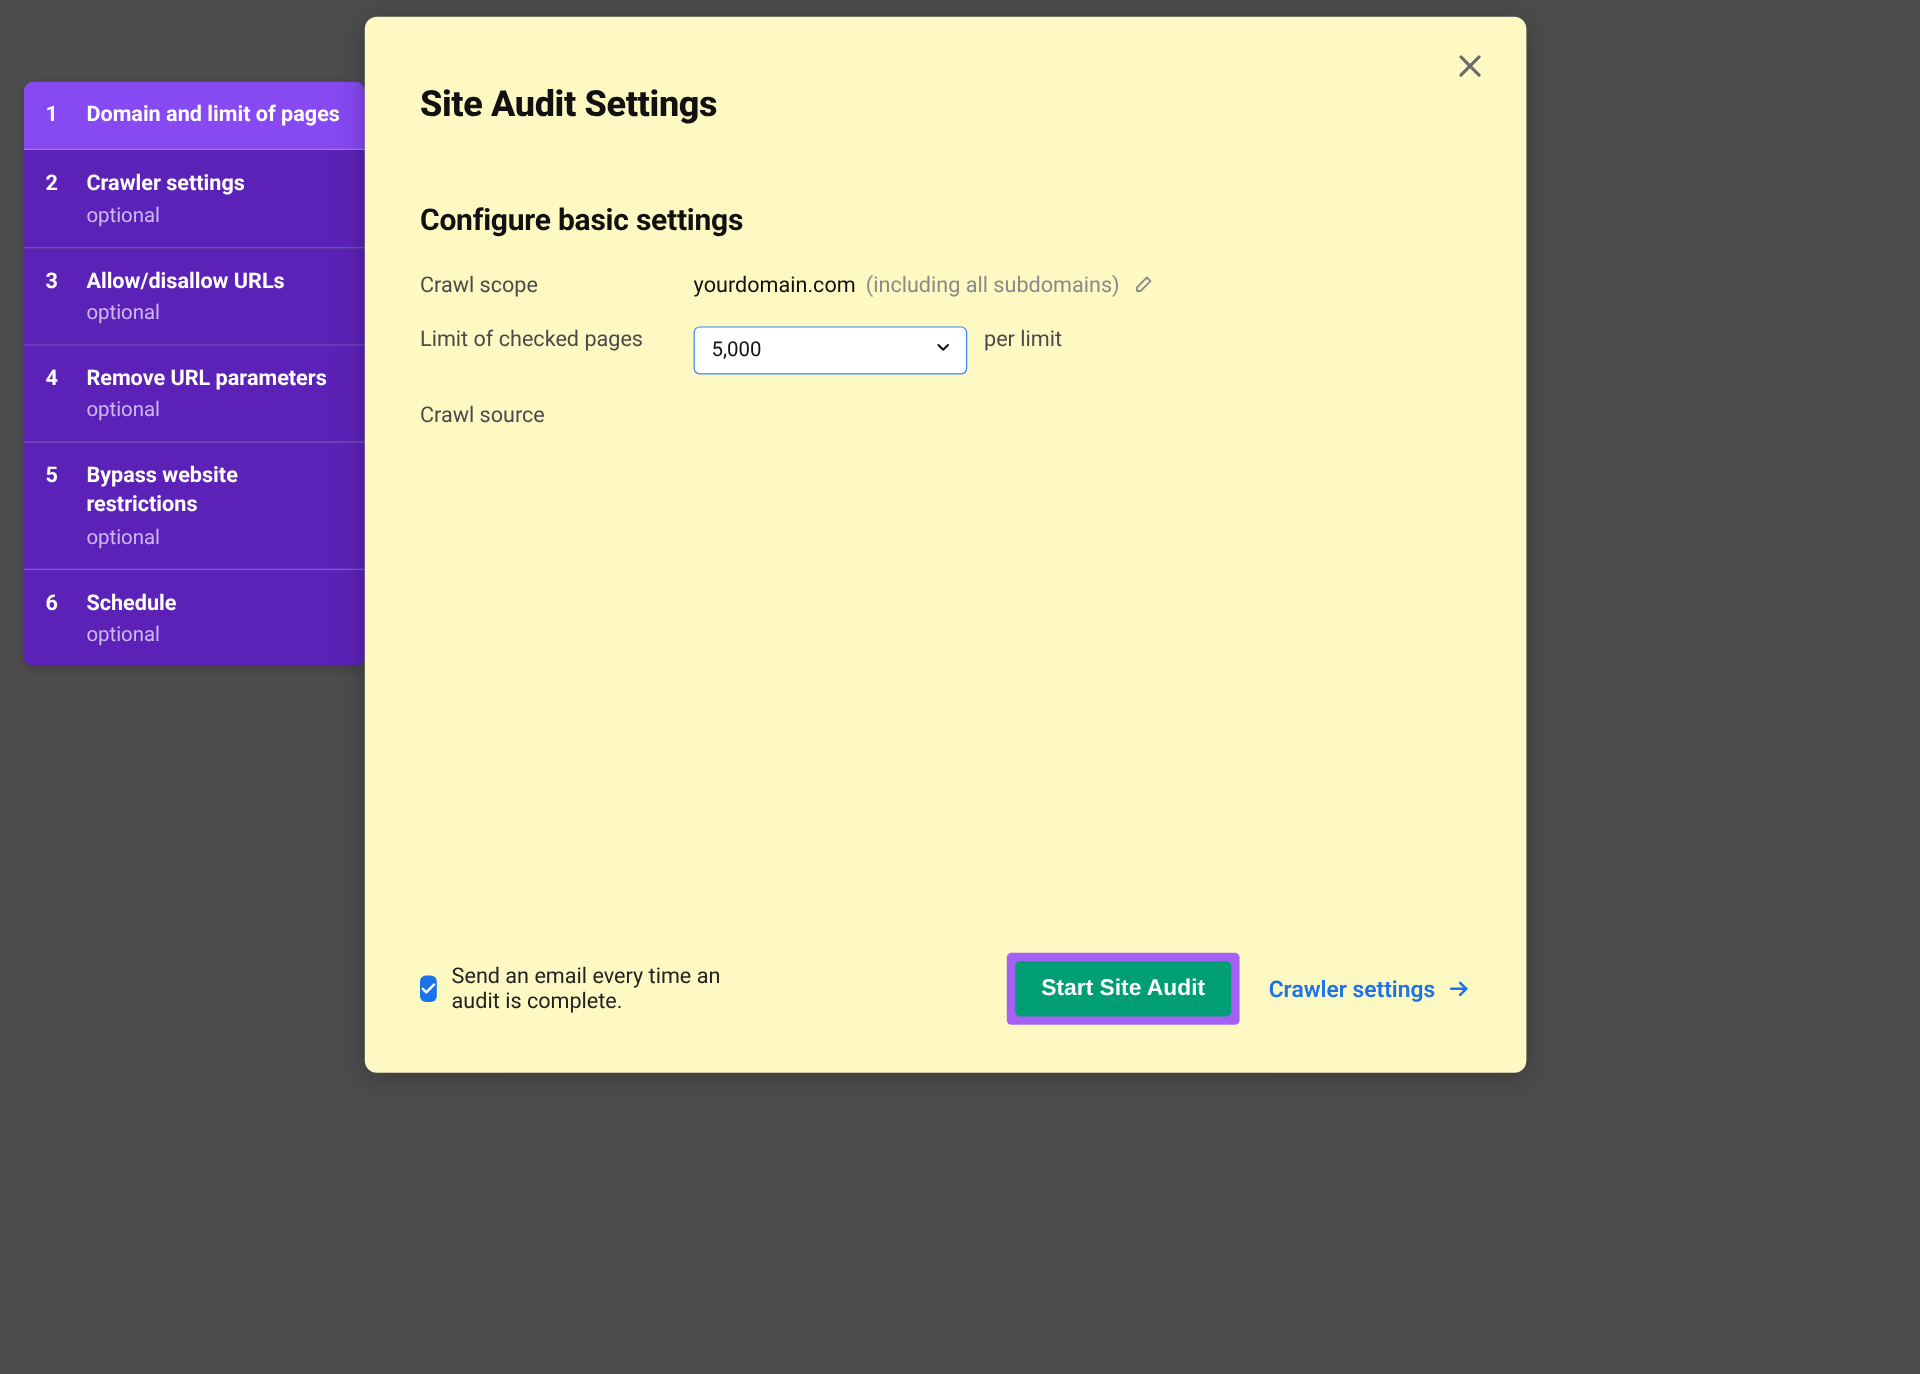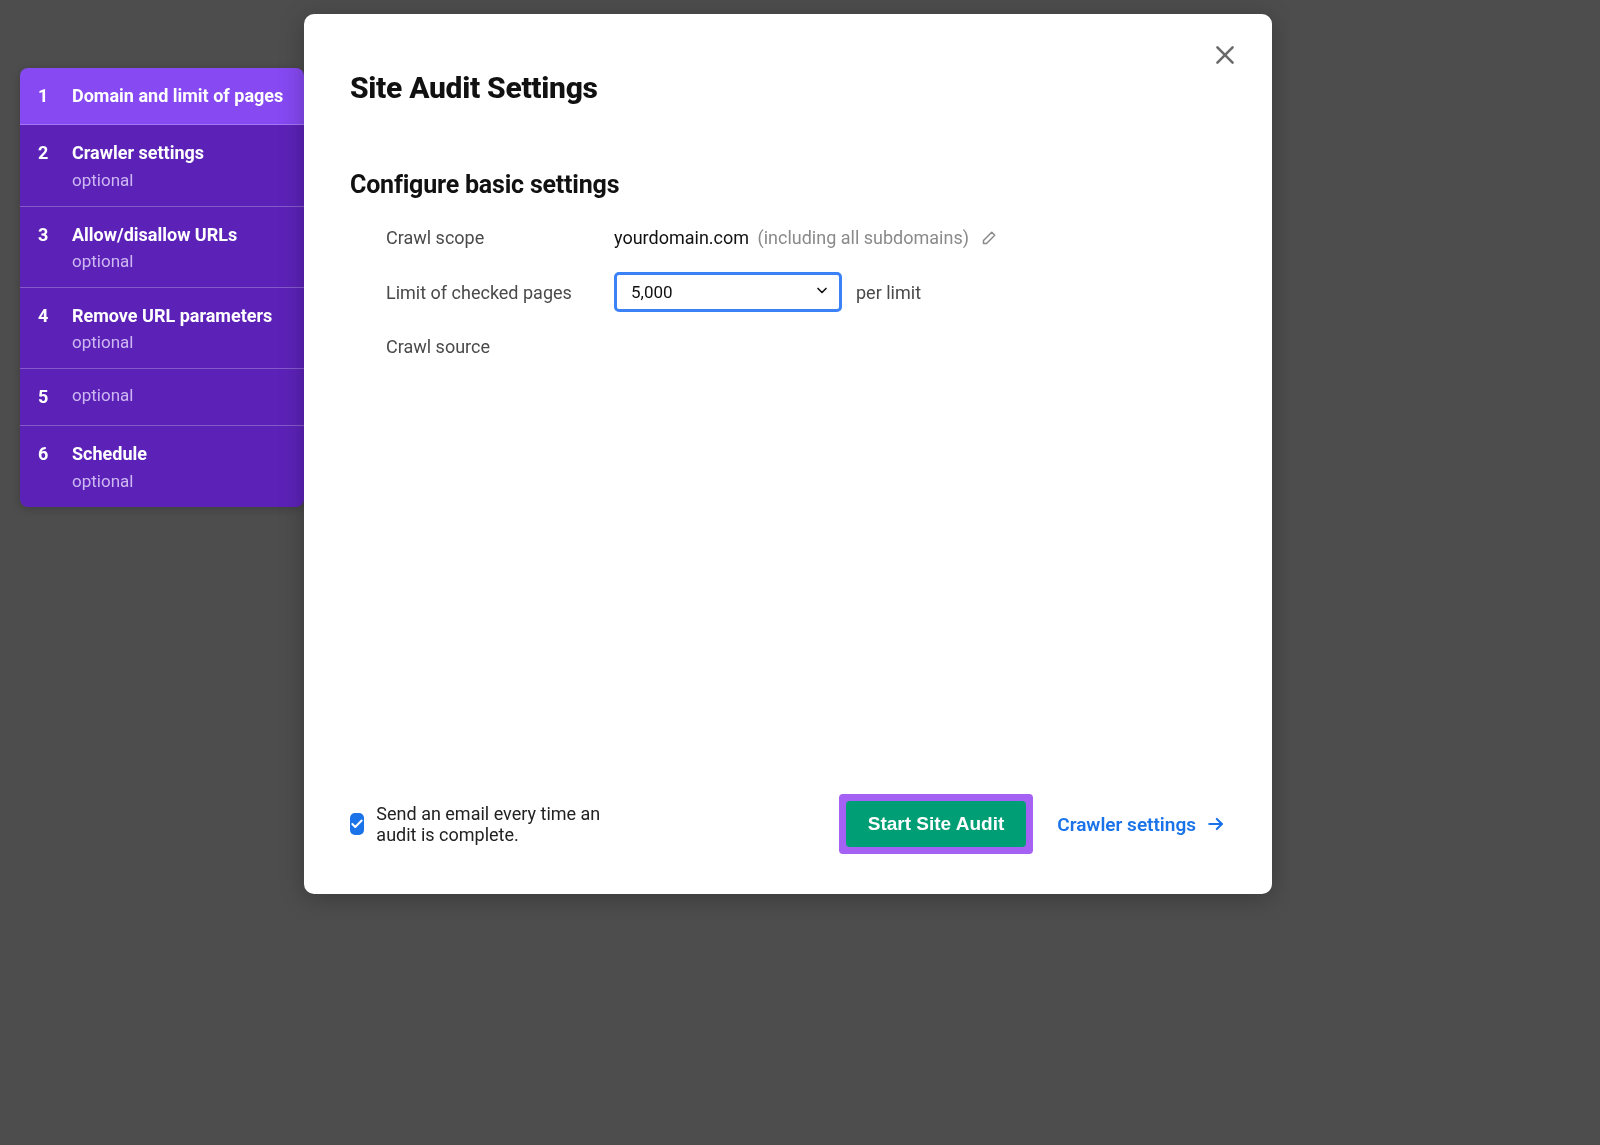--- a/index.html
+++ b/index.html
@@ -59,21 +59,21 @@
     color: #cdb7f2;
   }
 
   
   .panel {
     position: absolute;
     left: 304px;
     top: 14px;
     width: 968px;
     height: 880px;
-    background: #ffffff;
+    background: #fef9c3;
     border-radius: 10px;
     box-shadow: 0 4px 24px rgba(0,0,0,0.25);
     padding: 56px 46px 40px 46px;
     display: flex;
     flex-direction: column;
   }
   .close-btn {
     position: absolute;
     top: 28px;
     right: 30px;
@@ -92,25 +92,24 @@
   .panel h2 {
     font-size: 25px;
     font-weight: 700;
     color: #111;
     margin-bottom: 28px;
     letter-spacing: -0.2px;
     margin-top: 35px;
   }
   .form-row {
     display: flex;
-    align-items: center;
+    align-items: flex-start;
     margin-bottom: 24px;
     font-size: 18px;
     color: #4a4a4a;
-    margin-left: 36px;
   }
   .form-label {
     width: 228px;
     flex-shrink: 0;
   }
   .scope-domain {
     font-weight: 400;
     color: #111;
   }
   .scope-note {
@@ -124,21 +123,21 @@
     color: #8a8a8a;
     cursor: pointer;
   }
   .select-wrap {
     position: relative;
     width: 228px;
   }
   .select-box {
     width: 100%;
     height: 40px;
-    border: 3px solid #3b82f6;
+    border: 1px solid #3b82f6;
     border-radius: 5px;
     background: #fff;
     padding: 0 36px 0 14px;
     font-size: 17px;
     color: #111;
     display: flex;
     align-items: center;
     cursor: pointer;
   }
   .select-caret {
@@ -242,20 +241,21 @@
   <div class="step">
     <span class="step-num">4</span>
     <div class="step-body">
       <span class="step-title">Remove URL parameters</span>
       <span class="step-optional">optional</span>
     </div>
   </div>
   <div class="step">
     <span class="step-num">5</span>
     <div class="step-body">
+      <span class="step-title">Bypass website restrictions</span>
       <span class="step-optional">optional</span>
     </div>
   </div>
   <div class="step">
     <span class="step-num">6</span>
     <div class="step-body">
       <span class="step-title">Schedule</span>
       <span class="step-optional">optional</span>
     </div>
   </div>

